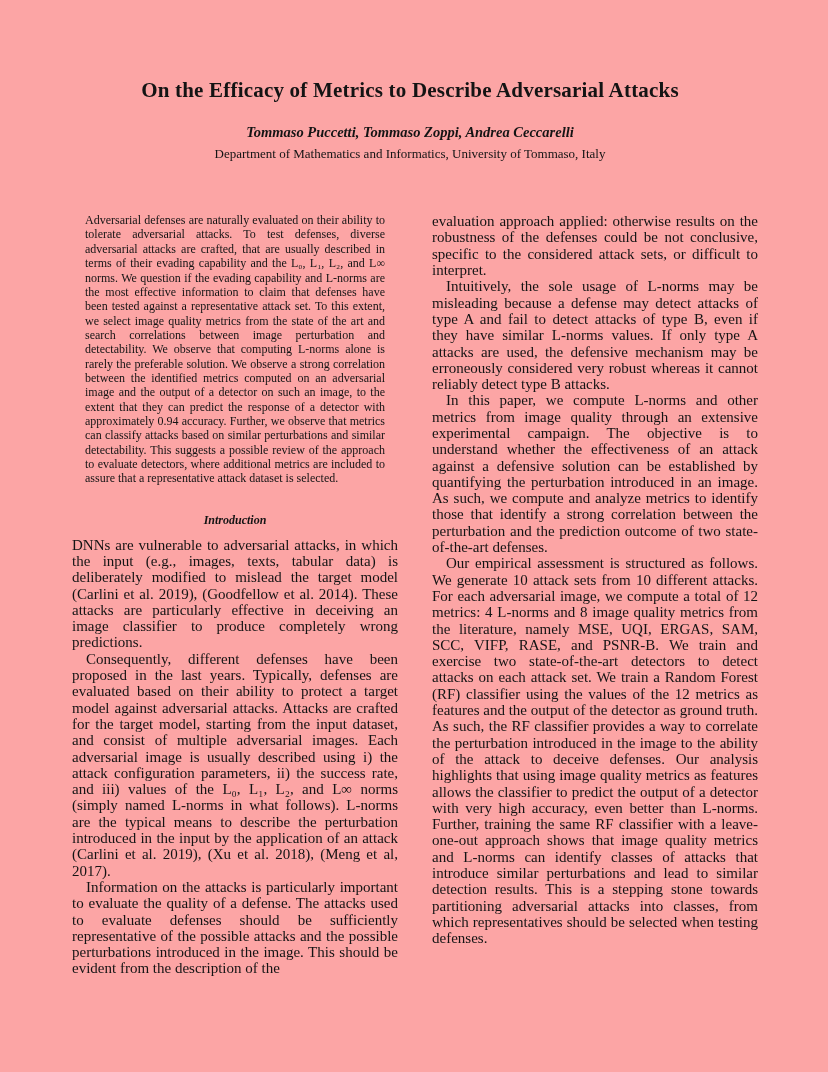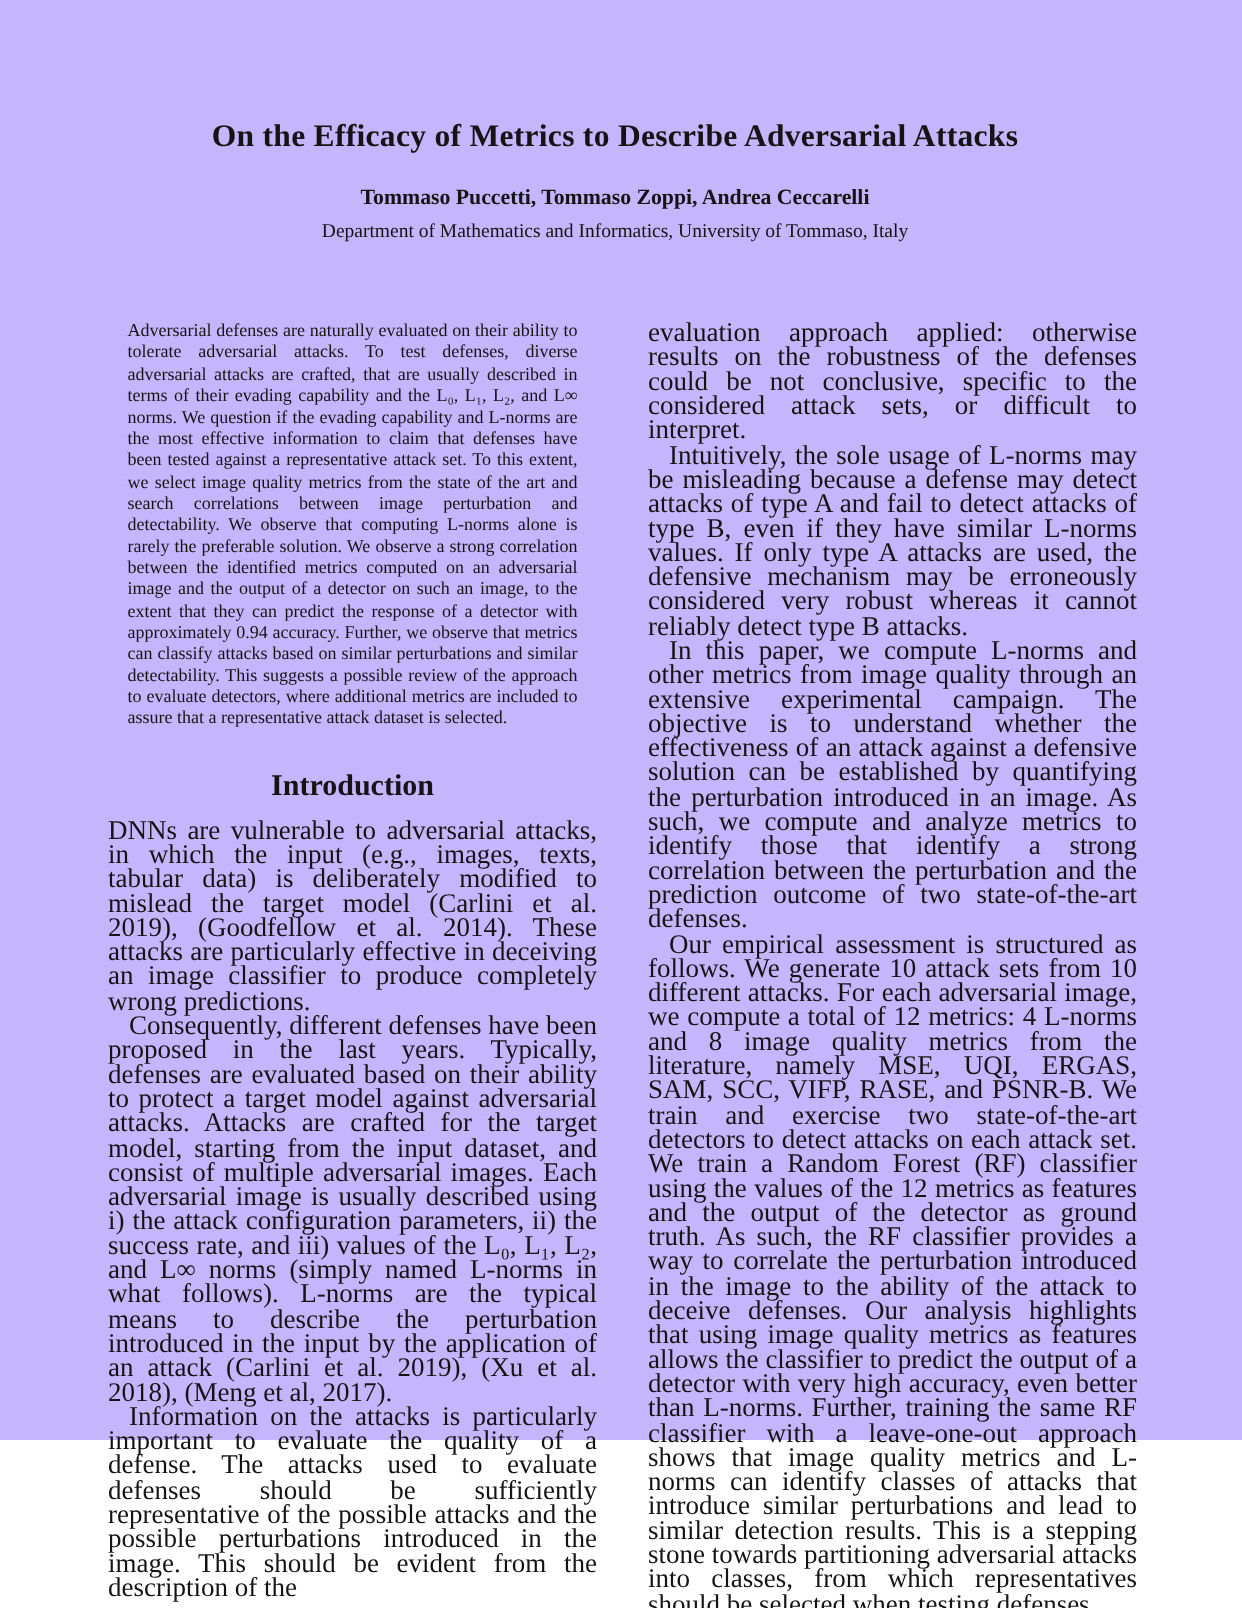--- a/index.html
+++ b/index.html
@@ -11,40 +11,41 @@
     width: 828px;
     height: 1072px;
     overflow: hidden;
     font-family: "Liberation Serif", "DejaVu Serif", serif;
     color: #141414;
     -webkit-font-smoothing: antialiased;
   }
   .page {
     box-sizing: border-box;
     width: 828px;
-    height: 960px;
+    height: 1072px;
     padding: 78px 70px 30px 72px;
-    background: #c4b5fd;
+    background: #fca5a5;
   }
   .header {
     text-align: center;
     
     margin-left: -10px;
   }
   .title {
     font-size: 21px;
     font-weight: bold;
     line-height: 1.15;
     margin: 0 0 22px 0;
     letter-spacing: 0.2px;
   }
   .authors {
     font-size: 14.5px;
     font-weight: bold;
     margin: 0 0 5px 0;
+    font-style: italic;
   }
   .affiliation {
     font-size: 13px;
     margin: 0;
   }
   .columns {
     display: flex;
     gap: 34px;
     margin-top: 51px;
   }
@@ -54,34 +55,35 @@
   }
   .section-heading {
     text-align: center;
     font-weight: bold;
     margin: 0 0 7px 0;
   }
   .abstract-heading {
     font-size: 14.5px;
   }
   .intro-heading {
-    font-size: 20px;
+    font-size: 12px;
     margin-top: 27px;
     margin-bottom: 9px;
+    font-style: italic;
   }
   .abstract-body {
     font-size: 12px;
     line-height: 14.35px;
     text-align: justify;
     margin: 0 13px 0 13px;
     hyphens: auto;
     -webkit-hyphens: auto;
   }
   .body-par {
-    font-size: 18px;
+    font-size: 15px;
     line-height: 16.3px;
     text-align: justify;
     margin: 0;
     hyphens: auto;
     -webkit-hyphens: auto;
   }
   .body-par.indent {
     text-indent: 14px;
   }
 </style>

